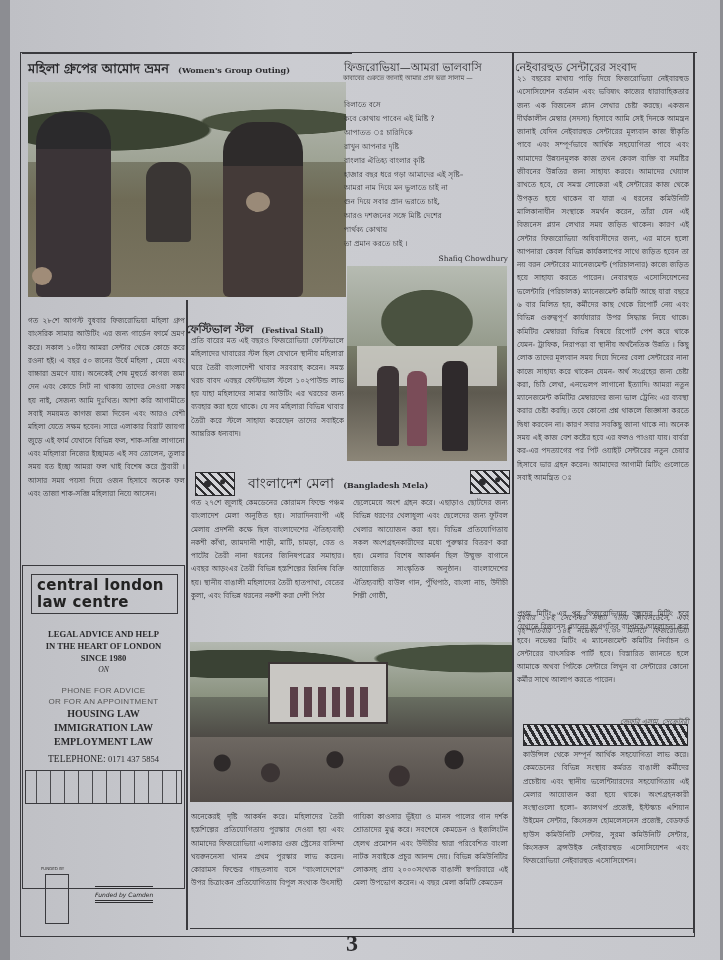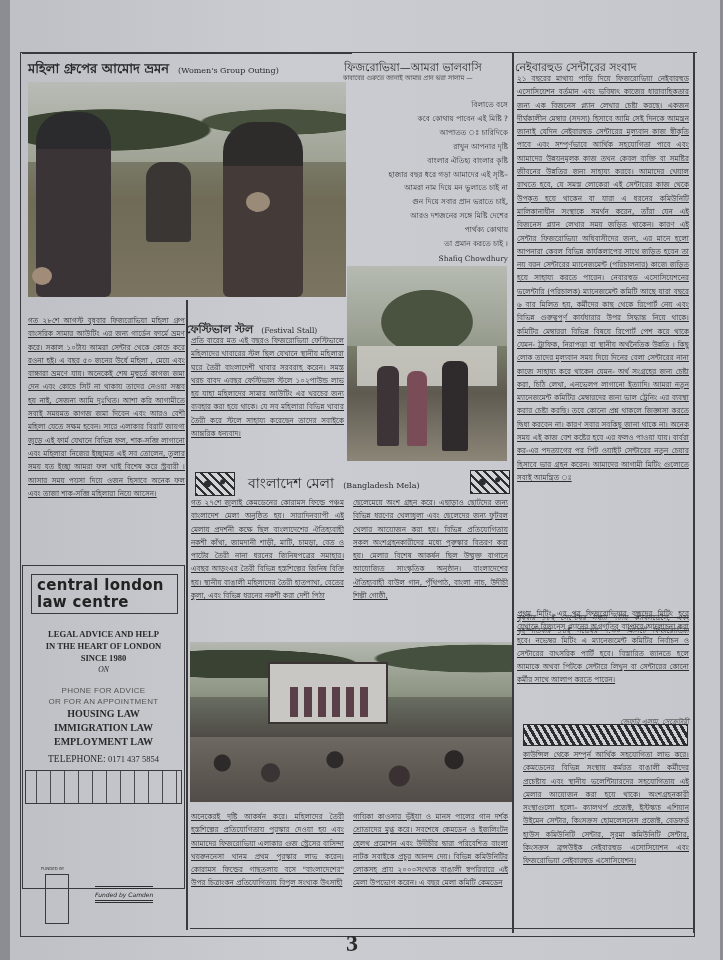--- a/index.html
+++ b/index.html
@@ -14,27 +14,27 @@
     position: absolute; left: 10px; top: 0; width: 710px; height: 960px;
     background: #c8c9ce;
     background-image: linear-gradient(90deg, #bfc0c5 0%, #cbccd1 40%, #c6c7cc 100%);
   }
   .frame {
     position: absolute; left: 10px; top: 52px; width: 675px; height: 885px;
     border: 1.5px solid #3a3a3e;
   }
   .topline { position: absolute; left: 12px; top: 52px; width: 675px; height: 1px; background:#3a3a3e; }
   .abs { position: absolute; }
-  .bn { font-family: "DejaVu Sans", sans-serif; font-size: 7.2px; line-height: 13.3px; text-align: justify; color: #2b2b2e; letter-spacing: 0.05px; text-decoration: underline; }
+  .bn { font-family: "DejaVu Sans", sans-serif; font-size: 7.2px; line-height: 13.3px; text-align: justify; color: #2b2b2e; letter-spacing: 0.05px; }
   .hd-bn { font-family: "DejaVu Sans", sans-serif; font-weight: bold; color: #28282b; }
-  .hd-en { font-family: "DejaVu Serif", serif; font-weight: normal; color: #2b2b2e; }
+  .hd-en { font-family: "DejaVu Serif", serif; font-weight: bold; color: #2b2b2e; }
   .photo { position: absolute; overflow: hidden; background: #5a5d55; }
   .vline { position: absolute; width: 1.5px; background: #3a3a3e; }
   .hline { position: absolute; height: 1.5px; background: #3a3a3e; }
-  .poem { font-size: 7.4px; line-height: 13.9px; text-align: right; color: #2b2b2e; }
+  .poem { font-size: 7.4px; line-height: 13.9px; text-align: left; color: #2b2b2e; }
   .sig { font-family: "DejaVu Serif", serif; font-size: 7.4px; text-align: right; line-height: 11px; color:#2b2b2e;}
   .ad { position: absolute; left: 12px; top: 565px; width: 163px; height: 324px; border: 1.5px solid #3a3a3e; }
   .ad-logo { margin: 8px 6px 0 8px; border: 1.5px solid #3a3a3e; padding: 2px 5px; font-family: "DejaVu Sans", sans-serif; font-weight: bold; font-size: 15px; line-height: 17px; letter-spacing: 0.3px; color:#222; }
   .ad-serif { font-family: "Liberation Serif", serif; font-weight: bold; text-align: center; color:#2a2a2c; }
   .ad-light { font-family: "Liberation Sans", sans-serif; text-align: center; color:#555; font-size: 8px; line-height: 11px; letter-spacing: 0.3px; }
   .ad-ital { font-family: "Liberation Sans", sans-serif; font-style: italic; text-align: center; color:#2a2a2c; font-size: 7.4px; line-height: 10.5px; }
   .ornament { position: absolute; background: repeating-linear-gradient(60deg, #2d2d30 0 3px, #cfd0d4 3px 6px); border: 1px solid #2d2d30; }
   .motif { position: absolute; width: 40px; height: 24px; border: 1.5px solid #2d2d30; background:
       radial-gradient(circle at 30% 50%, #2d2d30 3px, transparent 4px),
       radial-gradient(circle at 70% 40%, #2d2d30 2px, transparent 3px),

